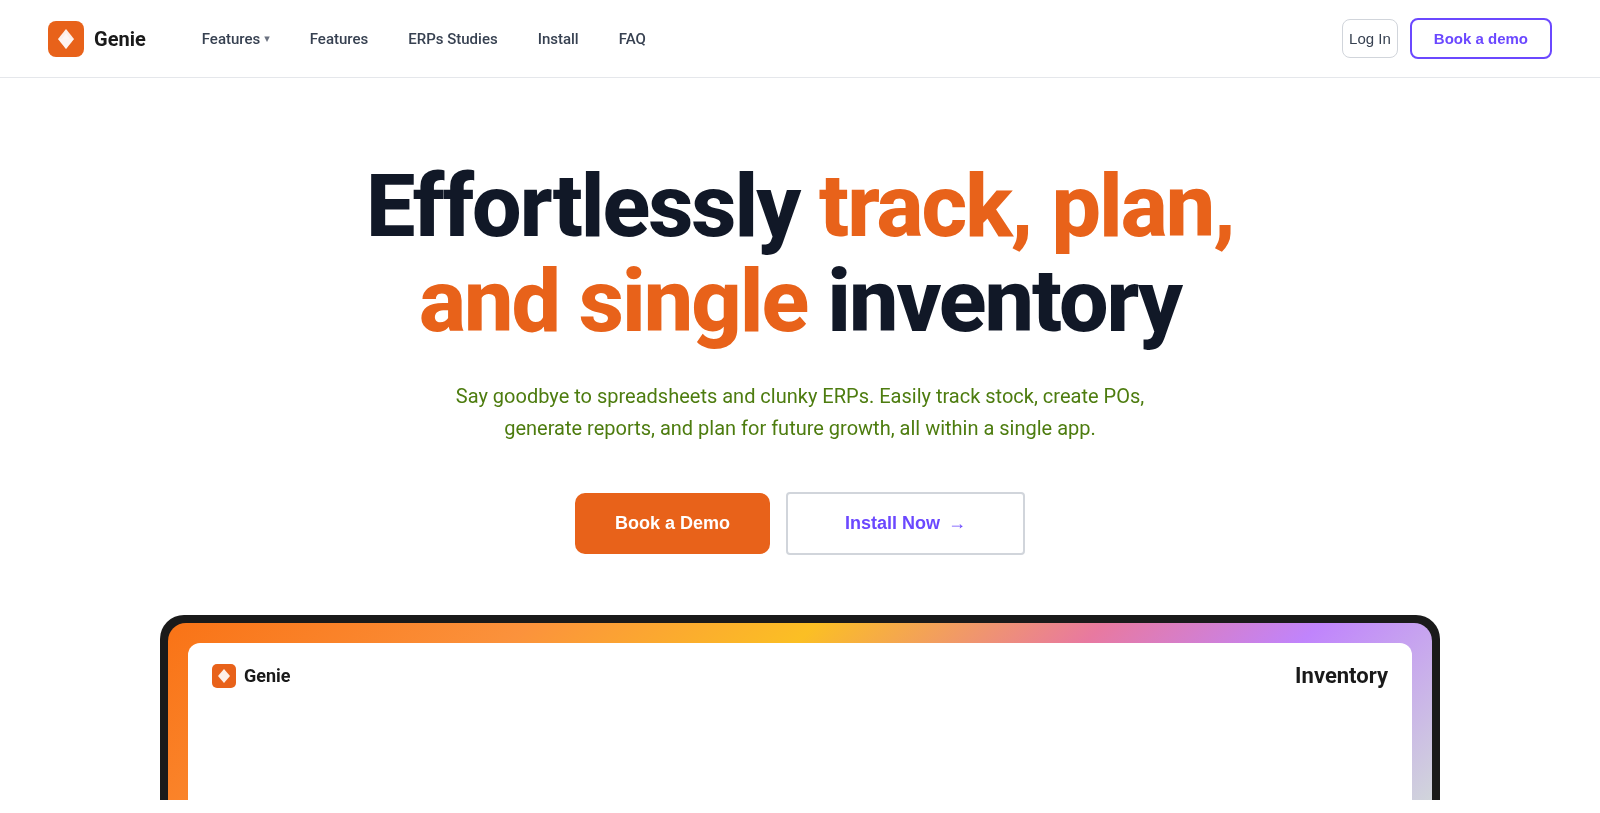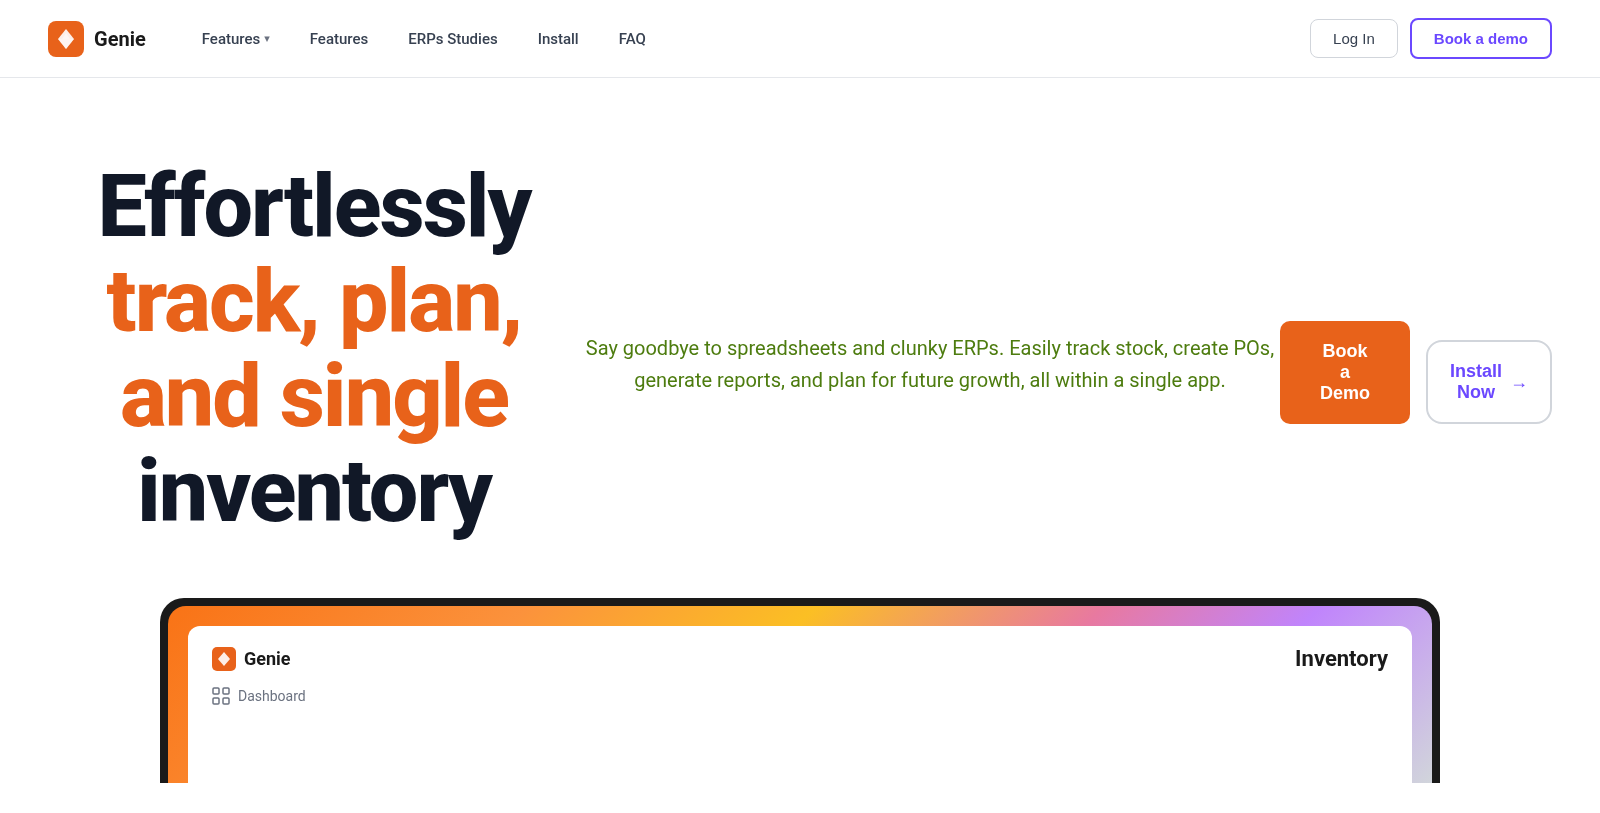--- a/index.html
+++ b/index.html
@@ -75,21 +75,21 @@
       color: #6b7280;
     }
 
     .navbar-right {
       display: flex;
       align-items: center;
       gap: 12px;
     }
 
     .btn-login {
-      padding: 10px 22px;
+      padding: 10px 6px;
       font-size: 15px;
       font-weight: 500;
       color: #374151;
       background: transparent;
       border: 1px solid #d1d5db;
       border-radius: 8px;
       cursor: pointer;
     }
 
     .btn-book-demo-nav {
@@ -99,21 +99,21 @@
       color: #6b48ff;
       background: transparent;
       border: 2px solid #6b48ff;
       border-radius: 8px;
       cursor: pointer;
     }
 
     
     .hero {
       display: flex;
-      flex-direction: row;
+      flex-direction: column;
       align-items: center;
       padding: 80px 48px 0;
       text-align: center;
     }
 
     .hero-title {
       font-size: 88px;
       font-weight: 800;
       line-height: 1.08;
       letter-spacing: -2px;
@@ -148,29 +148,28 @@
       background: #e8621a;
       border: none;
       border-radius: 10px;
       cursor: pointer;
     }
 
     .btn-install-now {
       display: flex;
       align-items: center;
       gap: 8px;
-      padding: 19px 22px;
+      padding: 19px 57px;
       font-size: 18px;
       font-weight: 600;
       color: #6b48ff;
       background: transparent;
       border: 2px solid #d1d5db;
-      border-radius: 16px;
-      cursor: pointer;
-      margin-top: 20px;
+      border-radius: 4px;
+      cursor: pointer;
     }
 
     .arrow-icon {
       font-size: 18px;
     }
 
     
     .app-preview {
       margin-top: 60px;
       width: 100%;
@@ -321,25 +320,16 @@
         <div class="app-header">
           <div class="app-logo">
             <svg class="app-logo-icon" viewBox="0 0 24 24" fill="none" xmlns="http://www.w3.org/2000/svg">
               <rect width="24" height="24" rx="5" fill="#e8621a"></rect>
               <path d="M6 12 L12 5 L18 12 L12 19 Z" fill="white" opacity="0.9"></path>
             </svg>
             <span class="app-logo-text">Genie</span>
           </div>
           <span class="app-title">Inventory</span>
         </div>
-        <div class="app-sidebar-item">
-          <svg class="grid-icon" viewBox="0 0 18 18" fill="none" xmlns="http://www.w3.org/2000/svg">
-            <rect x="1" y="1" width="6" height="6" rx="1" stroke="#6b7280" stroke-width="1.5"></rect>
-            <rect x="11" y="1" width="6" height="6" rx="1" stroke="#6b7280" stroke-width="1.5"></rect>
-            <rect x="1" y="11" width="6" height="6" rx="1" stroke="#6b7280" stroke-width="1.5"></rect>
-            <rect x="11" y="11" width="6" height="6" rx="1" stroke="#6b7280" stroke-width="1.5"></rect>
-          </svg>
-          <span>Dashboard</span>
-        </div>
       </div>
     </div>
   </div>
 </div>
 
 </body></html>

